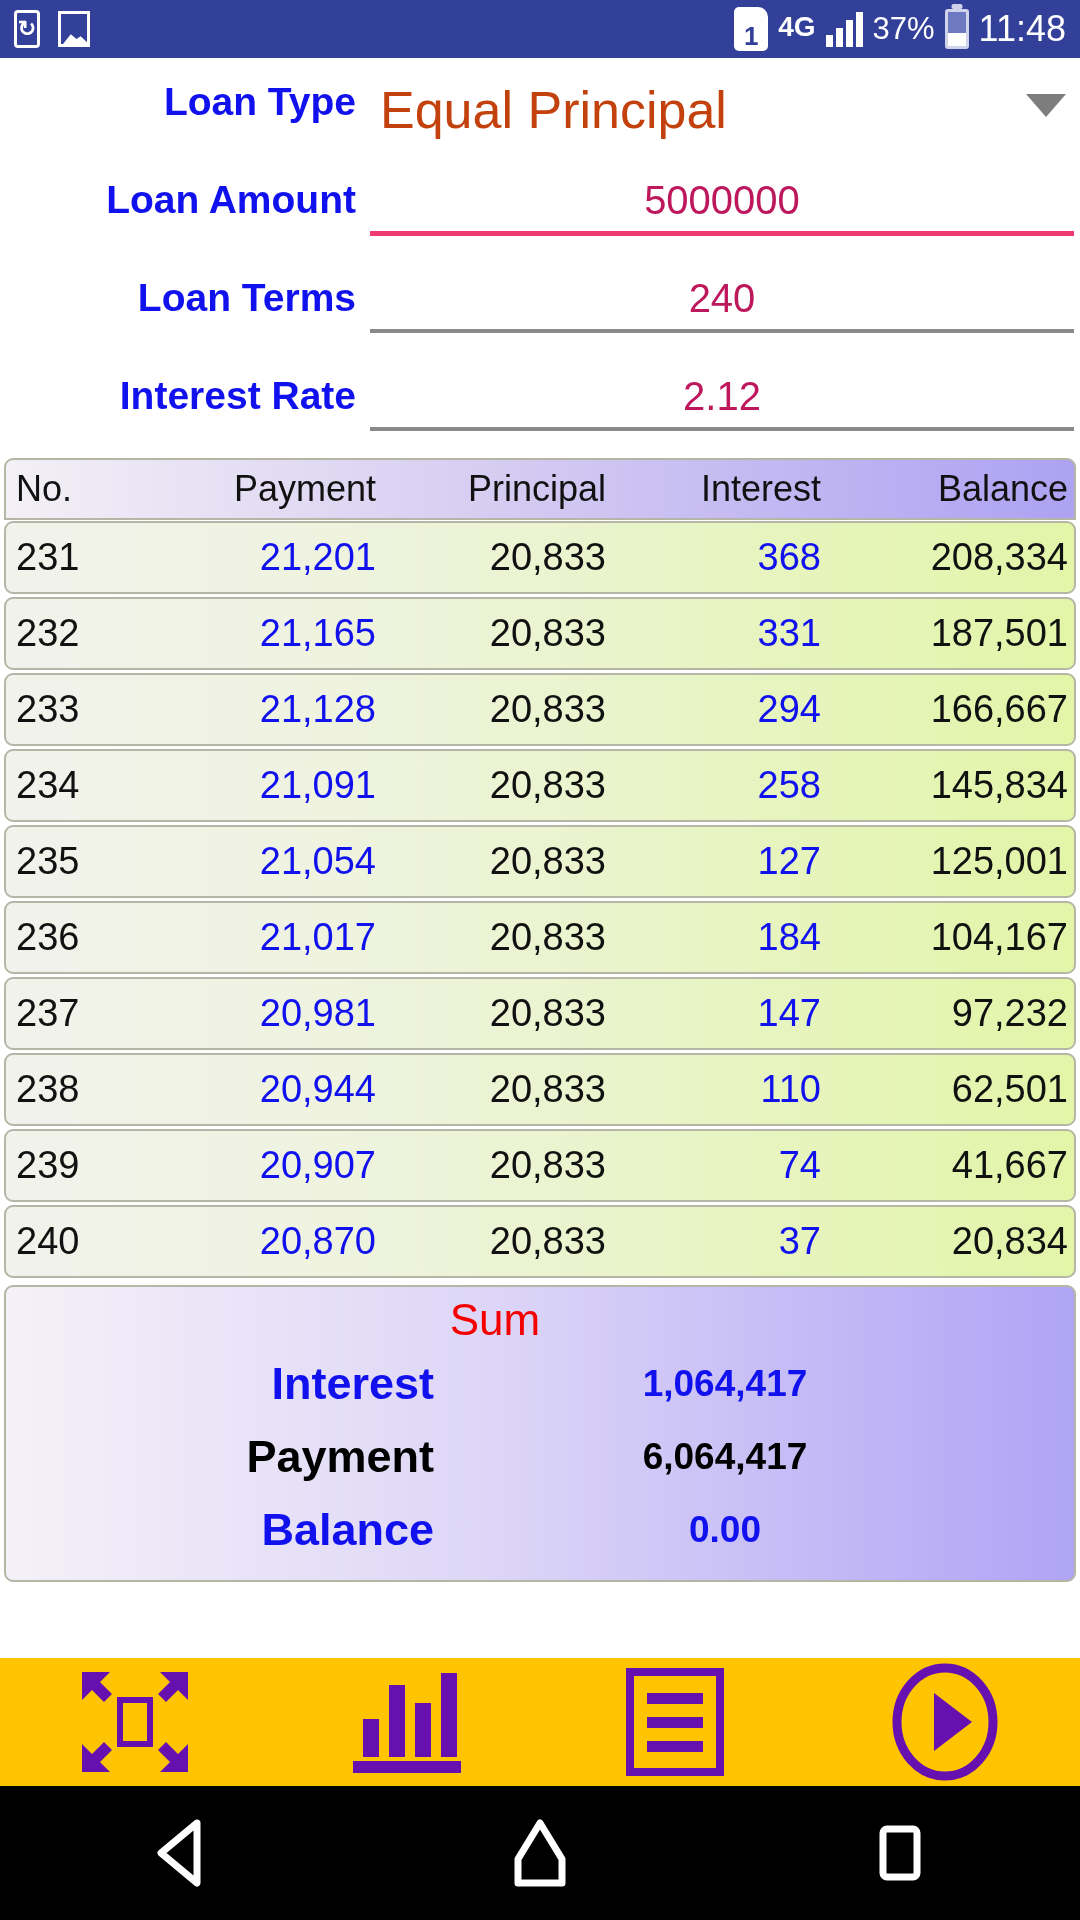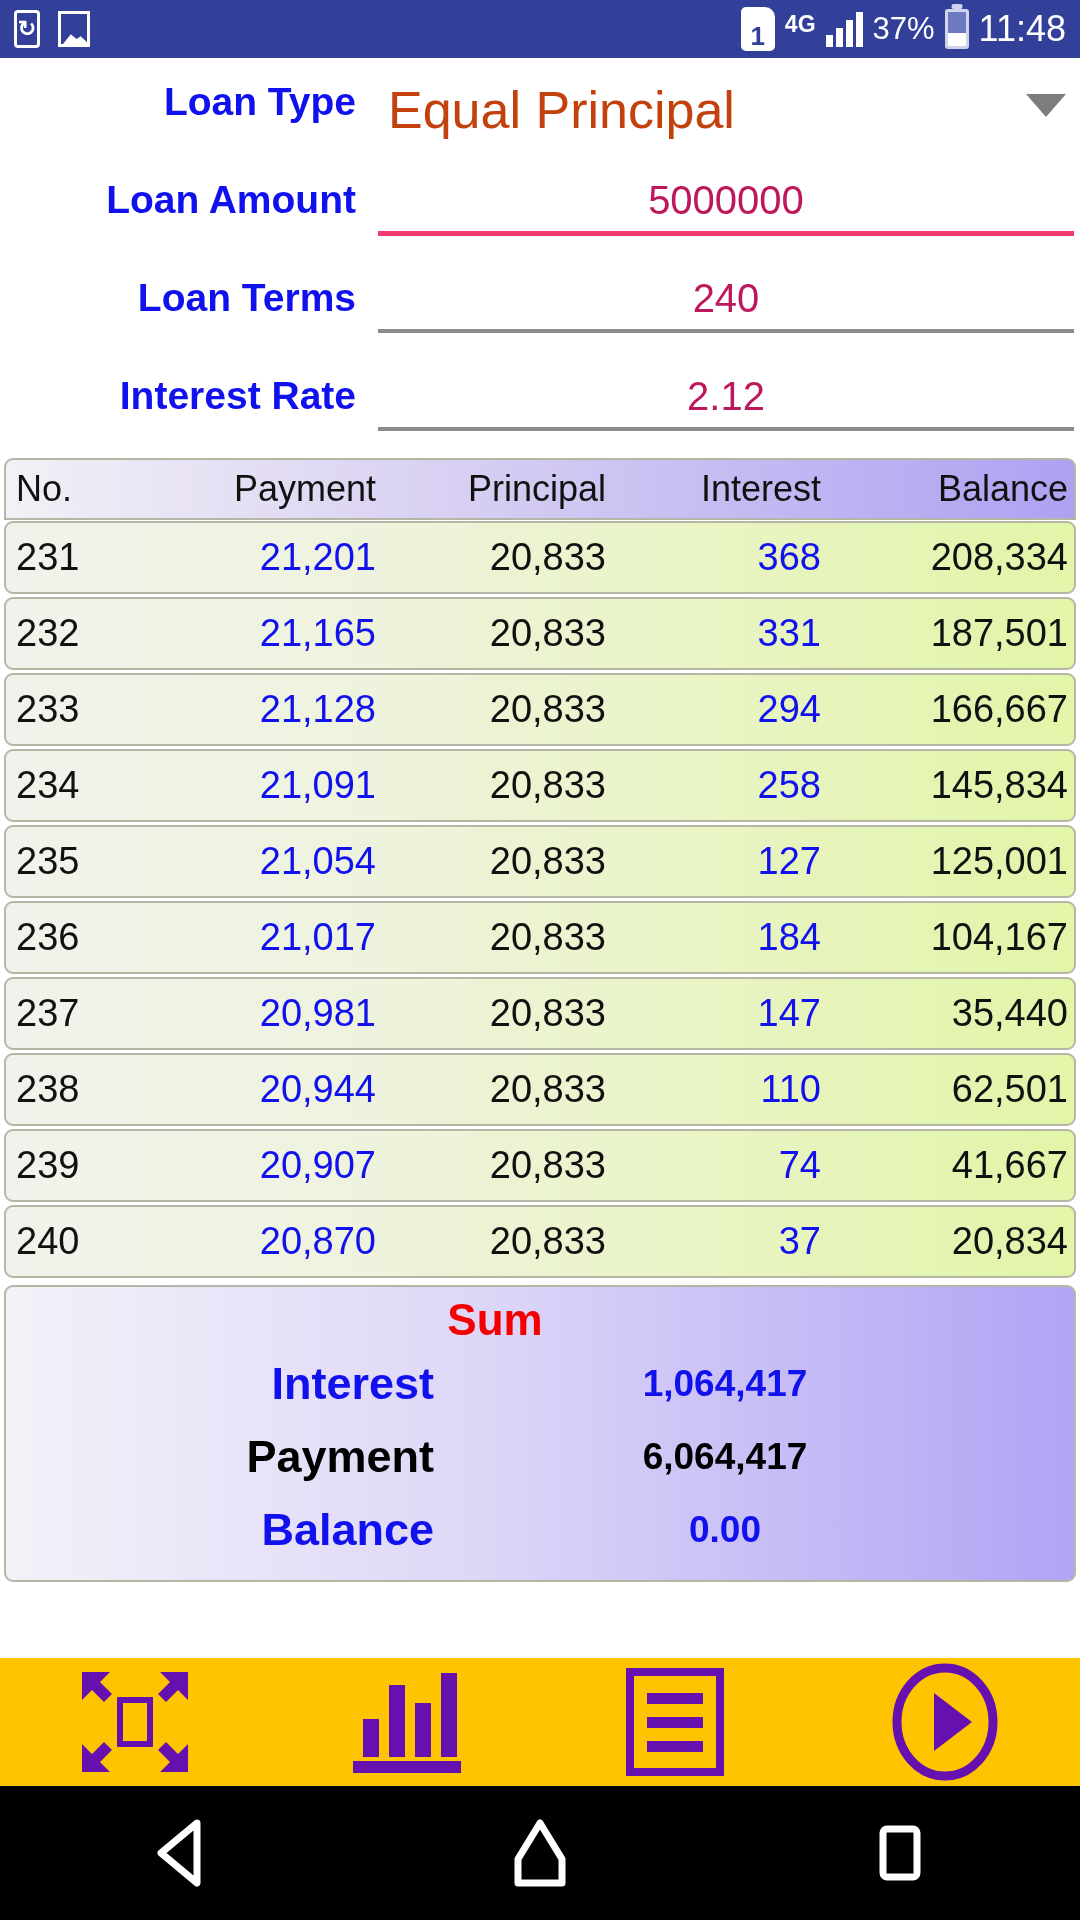--- a/index.html
+++ b/index.html
@@ -32,21 +32,21 @@
     content:""; position:absolute; left:2px; bottom:0; width:26px; height:13px;
     background:#fff;
     clip-path: polygon(0% 100%, 30% 25%, 52% 62%, 68% 40%, 100% 100%);
   }
   .sim {
     width:34px; height:44px; background:#fff; color:#32409a;
     border-radius:5px 10px 5px 5px;
     display:flex; align-items:flex-end; justify-content:center;
     font-size:26px; font-weight:bold; line-height:1; padding-bottom:2px;
   }
-  .net-label { font-size:23px; font-weight:bold; align-self:flex-start; margin-top:4px; }
+  .net-label { font-size:28px; font-weight:bold; align-self:flex-start; margin-top:4px; }
   .signal { display:flex; align-items:flex-end; gap:3px; height:36px; }
   .signal i { display:block; width:7px; background:#fff; }
   .signal i:nth-child(1){height:12px}
   .signal i:nth-child(2){height:19px}
   .signal i:nth-child(3){height:27px}
   .signal i:nth-child(4){height:35px}
   .batt-pct { font-size:31px; letter-spacing:0px; }
   .battery {
     width:24px; height:40px; border:3px solid #cfd4ea; border-radius:3px;
     position:relative; background:#6d79c0;
@@ -56,21 +56,21 @@
     width:11px; height:5px; background:#cfd4ea; border-radius:2px;
   }
   .battery::after{
     content:""; position:absolute; left:0; right:0; bottom:0; height:37%;
     background:#ffffff;
   }
   .clock { font-size:36px; letter-spacing:0px; }
 
   
   .form { flex:0 0 auto; padding-top:8px; background:#fff; }
-  .frow { display:flex; align-items:flex-start; height:98px;gap:8px; }
+  .frow { display:flex; align-items:flex-start; height:98px; }
   .flabel {
     color:#1111ee; font-size:39px; font-weight:bold;
     width:370px; text-align:right; padding-right:14px; padding-top:14px;
     white-space:nowrap; font-family:"Liberation Sans", sans-serif;
   }
   .fvalue-wrap { flex:1; padding-right:6px; }
   .fvalue-plain {
     font-size:52px; color:#c2410c; padding-top:14px; padding-left:10px;
   }
   .fvalue-input {
@@ -109,21 +109,21 @@
   .thead .c-pay, .thead .c-int { color:#111; }
 
   
   .summary {
     margin:4px 4px 0 4px;
     border:2px solid #b6b6a6; border-radius:9px;
     background: linear-gradient(to right, #f4f1f8 0%, #ddd6f7 45%, #b0a4f5 100%);
     padding:8px 0 14px 0;
   }
   .sum-title {
-    text-align:center; color:#f50000; font-size:44px; font-weight:bold;
+    text-align:center; color:#f50000; font-size:44px; font-weight:normal;
     letter-spacing:0px; padding-bottom:2px; padding-right:90px;
   }
   .srow { display:flex; align-items:center; height:73px; }
   .slabel { width:440px; text-align:right; font-size:45px; font-weight:bold; padding-right:12px; }
   .svalue { flex:1; text-align:center; font-size:37px; font-weight:bold; padding-right:70px; }
   .blue { color:#1111ee; }
   .black { color:#000; }
 
   
   .toolbar {
@@ -250,21 +250,21 @@
           <div class="c c-pay">21,017</div>
           <div class="c c-prin">20,833</div>
           <div class="c c-int">184</div>
           <div class="c c-bal">104,167</div>
         </div>
         <div class="trow">
           <div class="c c-no">237</div>
           <div class="c c-pay">20,981</div>
           <div class="c c-prin">20,833</div>
           <div class="c c-int">147</div>
-          <div class="c c-bal">35,440</div>
+          <div class="c c-bal">97,232</div>
         </div>
         <div class="trow">
           <div class="c c-no">238</div>
           <div class="c c-pay">20,944</div>
           <div class="c c-prin">20,833</div>
           <div class="c c-int">110</div>
           <div class="c c-bal">62,501</div>
         </div>
         <div class="trow">
           <div class="c c-no">239</div>

